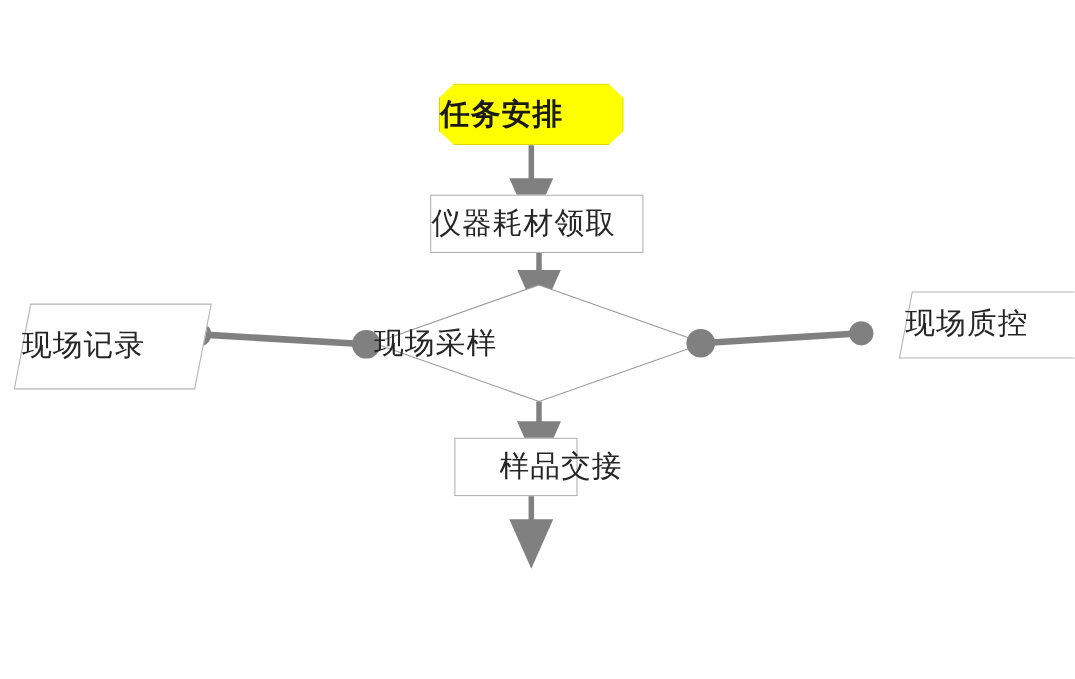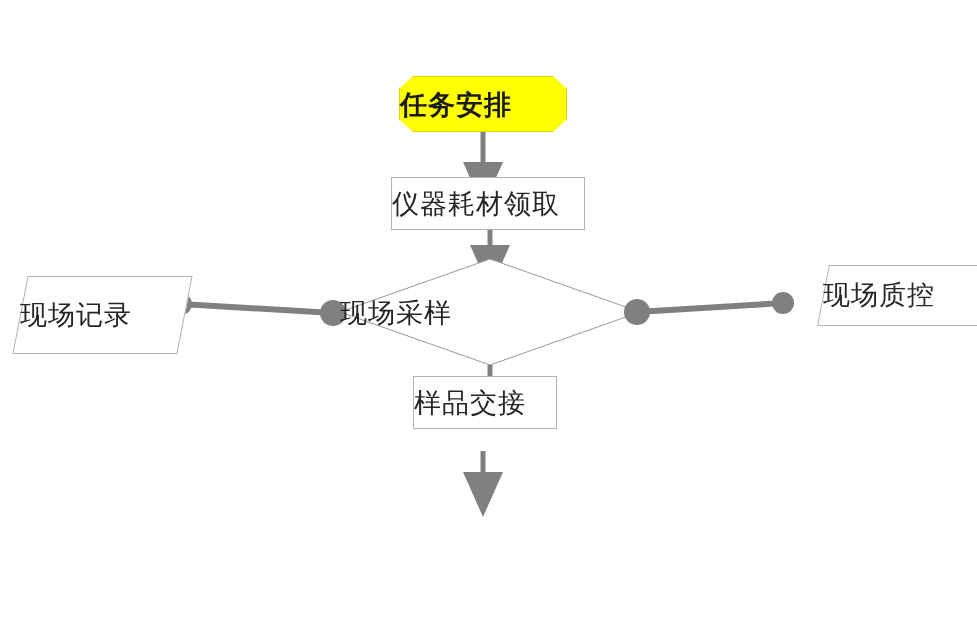--- a/index.html
+++ b/index.html
@@ -146,18 +146,18 @@
   <div class="node shape-para" style="left:20px; top:276px; width:163px; height:76px;">
     <span class="para-bg"></span>
     <span class="node-label">现场记录</span>
   </div>
 
   <div class="node shape-para" style="left:823px; top:265px; width:161px; height:59px;">
     <span class="para-bg"></span>
     <span class="node-label">现场质控</span>
   </div>
 
-  <div class="node shape-rect" style="left:413px; top:376px; width:144px; height:53px;">
+  <div class="node shape-rect" style="left:413px; top:398px; width:112px; height:53px;padding-left:40px;">
     <span class="node-label">样品交接</span>
   </div>
 
 
 </div>
 
 </body></html>

